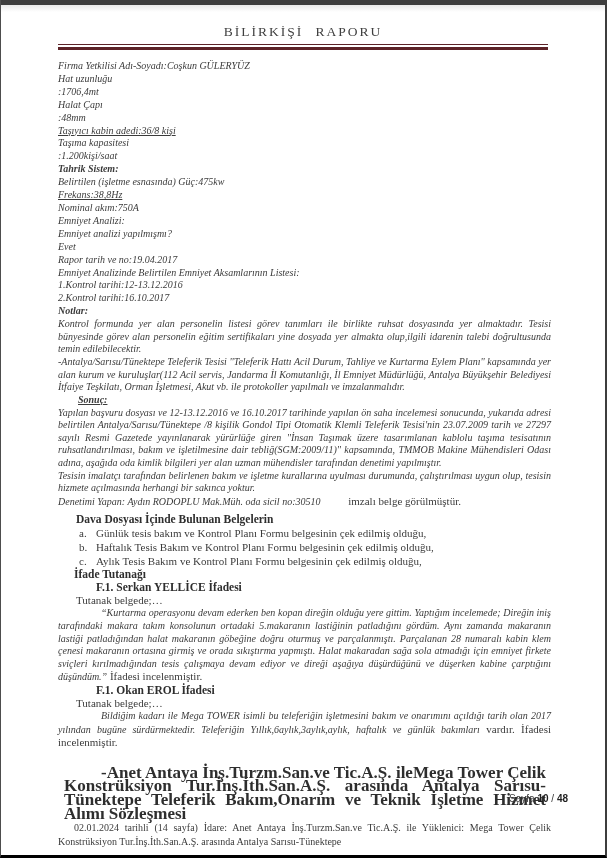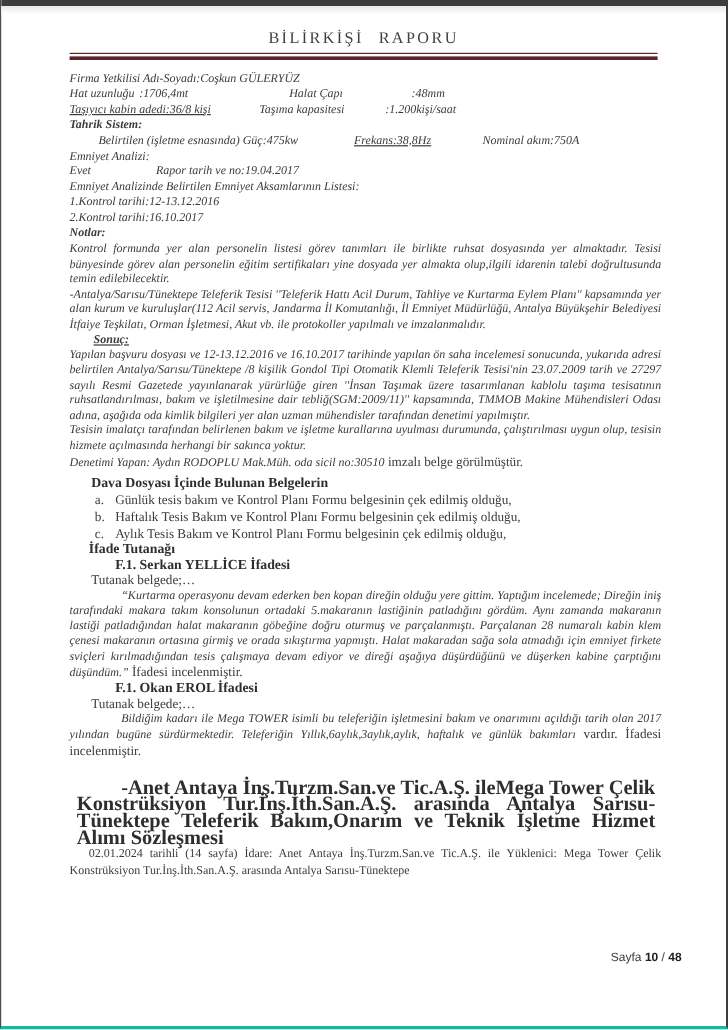--- a/index.html
+++ b/index.html
@@ -1,39 +1,39 @@
 <!DOCTYPE html>
 <html><head>
 <meta charset="utf-8">
 <style>
   html,body{margin:0;padding:0;background:#fff;}
   .page{
     position:relative;width:607px;height:858px;background:#ffffff;
     box-sizing:border-box;overflow:hidden;
-    border-left:1px solid #4d4d4d;border-right:2px solid #3d3d3d;border-bottom:3px solid #14b8a6;
+    border-left:1px solid #4d4d4d;border-right:2px solid #3d3d3d;border-bottom:3px solid #000000;
     font-family:"Liberation Serif",serif;color:#3b3b3b;
   }
   .topbar{height:5px;background:#3d3d3d;}
   .topfade{height:7px;background:linear-gradient(#e9e9e9,#ffffff);}
   .doc-title{
     margin-top:12px;text-align:center;font-size:13.5px;color:#3f3f3f;
     letter-spacing:2px;word-spacing:7px;font-family:"Liberation Serif",serif;
   }
   .double-rule{margin:4px 57px 0 57px;}
   .double-rule .thin{height:0;border-top:1.5px solid #5c2328;}
   .double-rule .thick{height:0;border-top:3.5px solid #5c2328;margin-top:2px;}
   .content{position:absolute;left:57px;top:60px;width:493px;}
   .b{font-weight:bold;}
   .u{text-decoration:underline;margin-left:20px;}
   .sec1{font-style:italic;font-size:10px;line-height:12.9px;}
-  .cols{display:flex;}
+  .cols{display:flex;flex-direction:column;}
   .cols span{display:block;}
   .w58{width:58px;} .w125{width:125px;} .w102{width:102px;}
   .w158{width:158px;text-decoration:underline;} .w105{width:105px;}
-  .w213{width:213px;margin-left:24px;} .w107{width:107px;text-decoration:underline;} .w72{width:72px;}
+  .w213{width:213px;} .w107{width:107px;text-decoration:underline;} .w72{width:72px;}
   .para-it{font-style:italic;font-size:10px;line-height:12.6px;text-align:justify;}
   .upright{font-style:normal;}
   .dava-heading{font-weight:bold;font-size:11.5px;line-height:14px;margin-left:18px;margin-top:4px;color:#2e2e2e;}
   .list-item{font-size:11px;line-height:14px;display:flex;margin-left:21px;}
   .list-item .marker{width:17px;}
   .ifade-heading{font-weight:bold;font-size:11.5px;line-height:13px;margin-left:16px;color:#2e2e2e;}
   .sub-heading{font-weight:bold;font-size:11.5px;line-height:13px;margin-left:38px;color:#2e2e2e;}
   .tutanak{font-size:11px;line-height:13px;margin-left:18px;}
   .quote{font-style:italic;font-size:10px;line-height:12.6px;text-align:justify;text-indent:43px;}
   .quote .tail{font-style:normal;font-size:11px;}
@@ -76,36 +76,37 @@
     </div>
 
     <div class="sec1 b">Tahrik Sistem:</div>
     <div class="sec1 cols">
       <span class="w213">Belirtilen (işletme esnasında) Güç:475kw</span>
       <span class="w107">Frekans:38,8Hz</span>
       <span>Nominal akım:750A</span>
     </div>
     <div class="sec1">Emniyet Analizi:</div>
     <div class="sec1 cols">
+      <span class="w213">Emniyet analizi yapılmışmı?</span>
       <span class="w72">Evet</span>
       <span>Rapor tarih ve no:19.04.2017</span>
     </div>
     <div class="sec1">Emniyet Analizinde Belirtilen Emniyet Aksamlarının Listesi:</div>
     <div class="sec1">1.Kontrol tarihi:12-13.12.2016</div>
     <div class="sec1">2.Kontrol tarihi:16.10.2017</div>
 
     <div class="sec1 b">Notlar:</div>
     <div class="para-it">Kontrol formunda yer alan personelin listesi görev tanımları ile birlikte ruhsat dosyasında yer almaktadır. Tesisi bünyesinde görev alan personelin eğitim sertifikaları yine dosyada yer almakta olup,ilgili idarenin talebi doğrultusunda temin edilebilecektir.</div>
     <div class="para-it">-Antalya/Sarısu/Tünektepe Teleferik Tesisi ''Teleferik Hattı Acil Durum, Tahliye ve Kurtarma Eylem Planı'' kapsamında yer alan kurum ve kuruluşlar(112 Acil servis, Jandarma İl Komutanlığı, İl Emniyet Müdürlüğü, Antalya Büyükşehir Belediyesi İtfaiye Teşkilatı, Orman İşletmesi, Akut vb. ile protokoller yapılmalı ve imzalanmalıdır.</div>
 
     <div class="sec1 b u">Sonuç:</div>
     <div class="para-it">Yapılan başvuru dosyası ve 12-13.12.2016 ve 16.10.2017 tarihinde yapılan ön saha incelemesi sonucunda, yukarıda adresi belirtilen Antalya/Sarısu/Tünektepe /8 kişilik Gondol Tipi Otomatik Klemli Teleferik Tesisi'nin 23.07.2009 tarih ve 27297 sayılı Resmi Gazetede yayınlanarak yürürlüğe giren ''İnsan Taşımak üzere tasarımlanan kablolu taşıma tesisatının ruhsatlandırılması, bakım ve işletilmesine dair tebliğ(SGM:2009/11)'' kapsamında, TMMOB Makine Mühendisleri Odası adına, aşağıda oda kimlik bilgileri yer alan uzman mühendisler tarafından denetimi yapılmıştır.</div>
     <div class="para-it">Tesisin imalatçı tarafından belirlenen bakım ve işletme kurallarına uyulması durumunda, çalıştırılması uygun olup, tesisin hizmete açılmasında herhangi bir sakınca yoktur.</div>
     <div class="para-it">
-      <span>Denetimi Yapan: Aydın RODOPLU Mak.Müh. oda sicil no:30510</span><span class="upright" style="font-size:11px;"> imzalı belge görülmüştür.</span>
+      <span>Denetimi Yapan: Aydın RODOPLU Mak.Müh. oda sicil no:30510</span><span class="upright" style="font-size:11px;padding-left:25px;"> imzalı belge görülmüştür.</span>
     </div>
 
     <div class="dava-heading">Dava Dosyası İçinde Bulunan Belgelerin</div>
     <div class="list-item">
       <span class="marker">a.</span>
       <span>Günlük tesis bakım ve Kontrol Planı Formu belgesinin çek edilmiş olduğu,</span>
     </div>
     <div class="list-item">
       <span class="marker">b.</span>
       <span>Haftalık Tesis Bakım ve Kontrol Planı Formu belgesinin çek edilmiş olduğu,</span>

